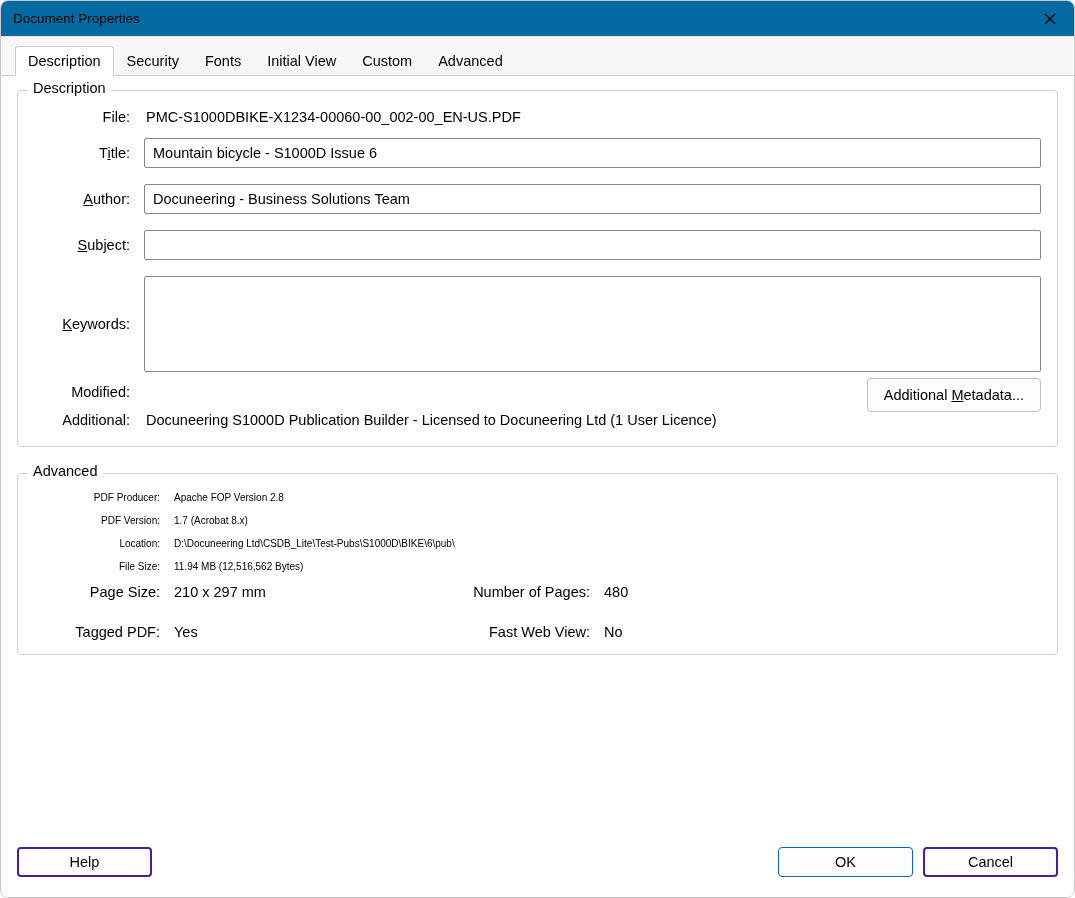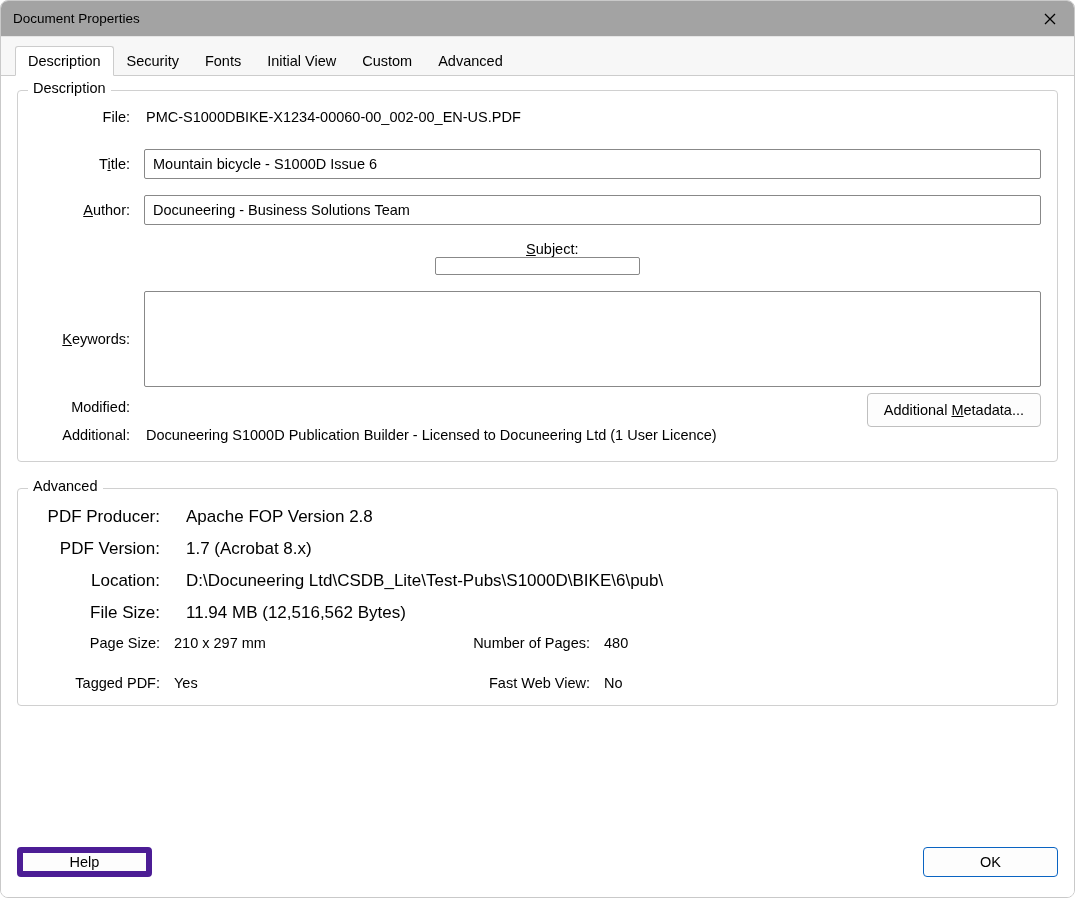--- a/index.html
+++ b/index.html
@@ -19,21 +19,21 @@
     flex-direction: column;
     overflow: hidden;
   }
   .titlebar {
     height: 36px;
     display: flex;
     align-items: center;
     padding: 0 12px;
     font-size: 13.5px;
     border-bottom: 1px solid #e6e6e6;
-    background: #a3a3a3;
+    background: #0369a1;
   }
   .titlebar .title { flex: 1; }
   .titlebar .close {
     width: 24px; height: 24px;
     display: flex; align-items: center; justify-content: center;
     font-size: 16px;
     cursor: default;
   }
   .tabbar {
     padding: 8px 14px 0 14px;
@@ -130,22 +130,21 @@
     background: #fdfdfd;
     font-family: inherit;
     font-size: 14.5px;
   }
   .meta-btn .u { text-decoration: underline; }
 
   
   .adv-row {
     display: flex;
     margin-bottom: 12px;
-    font-size: 17px;
-    gap: 12px;
+    font-size: 10px;
   }
   .adv-lbl {
     width: 140px;
     text-align: right;
     padding-right: 14px;
   }
   .adv-val { }
   .adv-grid {
     display: grid;
     grid-template-columns: 140px 270px 160px 80px;
@@ -162,21 +161,21 @@
     display: flex;
     align-items: center;
     padding: 0 16px 12px 16px;
     gap: 10px;
     background: #fff;
   }
   .footer .spacer { flex: 1; }
   .btn {
     min-width: 135px;
     height: 30px;
-    border: 6px solid #4c1d95;
+    border: 2px solid #4c1d95;
     border-radius: 4px;
     background: #fdfdfd;
     font-family: inherit;
     font-size: 14.5px;
   }
   .btn.primary {
     border: 1.5px solid #0a64c2;
     background: #fdfdfd;
   }
 </style>
@@ -205,31 +204,31 @@
   <div class="body">
 
     <div class="group">
       <div class="group-legend">Description</div>
 
       <div class="row">
         <div class="lbl">File:</div>
         <div class="val">PMC-S1000DBIKE-X1234-00060-00_002-00_EN-US.PDF</div>
       </div>
 
-      <div class="row" style="margin-top:24px;">
+      <div class="row" style="margin-top:13px;">
         <div class="lbl"><span>T</span><span class="u">i</span><span>tle:</span></div>
         <input class="field" value="Mountain bicycle - S1000D Issue 6" style="">
       </div>
 
       <div class="row" style="margin-top:16px;">
         <div class="lbl"><span class="u">A</span><span>uthor:</span></div>
         <input class="field" value="Docuneering - Business Solutions Team" style="">
       </div>
 
-      <div class="row" style="margin-top:16px;flex-direction:column;">
+      <div class="row" style="margin-top:16px;">
         <div class="lbl"><span class="u">S</span><span>ubject:</span></div>
         <input class="field" value="" style="">
       </div>
 
       <div class="row tall" style="margin-top:16px;">
         <div class="lbl"><span class="u">K</span><span>eywords:</span></div>
         <textarea class="field" style=""></textarea>
       </div>
 
       <div class="meta-btn-row">
@@ -280,14 +279,15 @@
         <div class="gv">No</div>
       </div>
     </div>
 
   </div>
 
   <div class="footer">
     <button class="btn">Help</button>
     <div class="spacer"></div>
     <button class="btn primary">OK</button>
+    <button class="btn">Cancel</button>
   </div>
 </div>
 
 </body></html>

